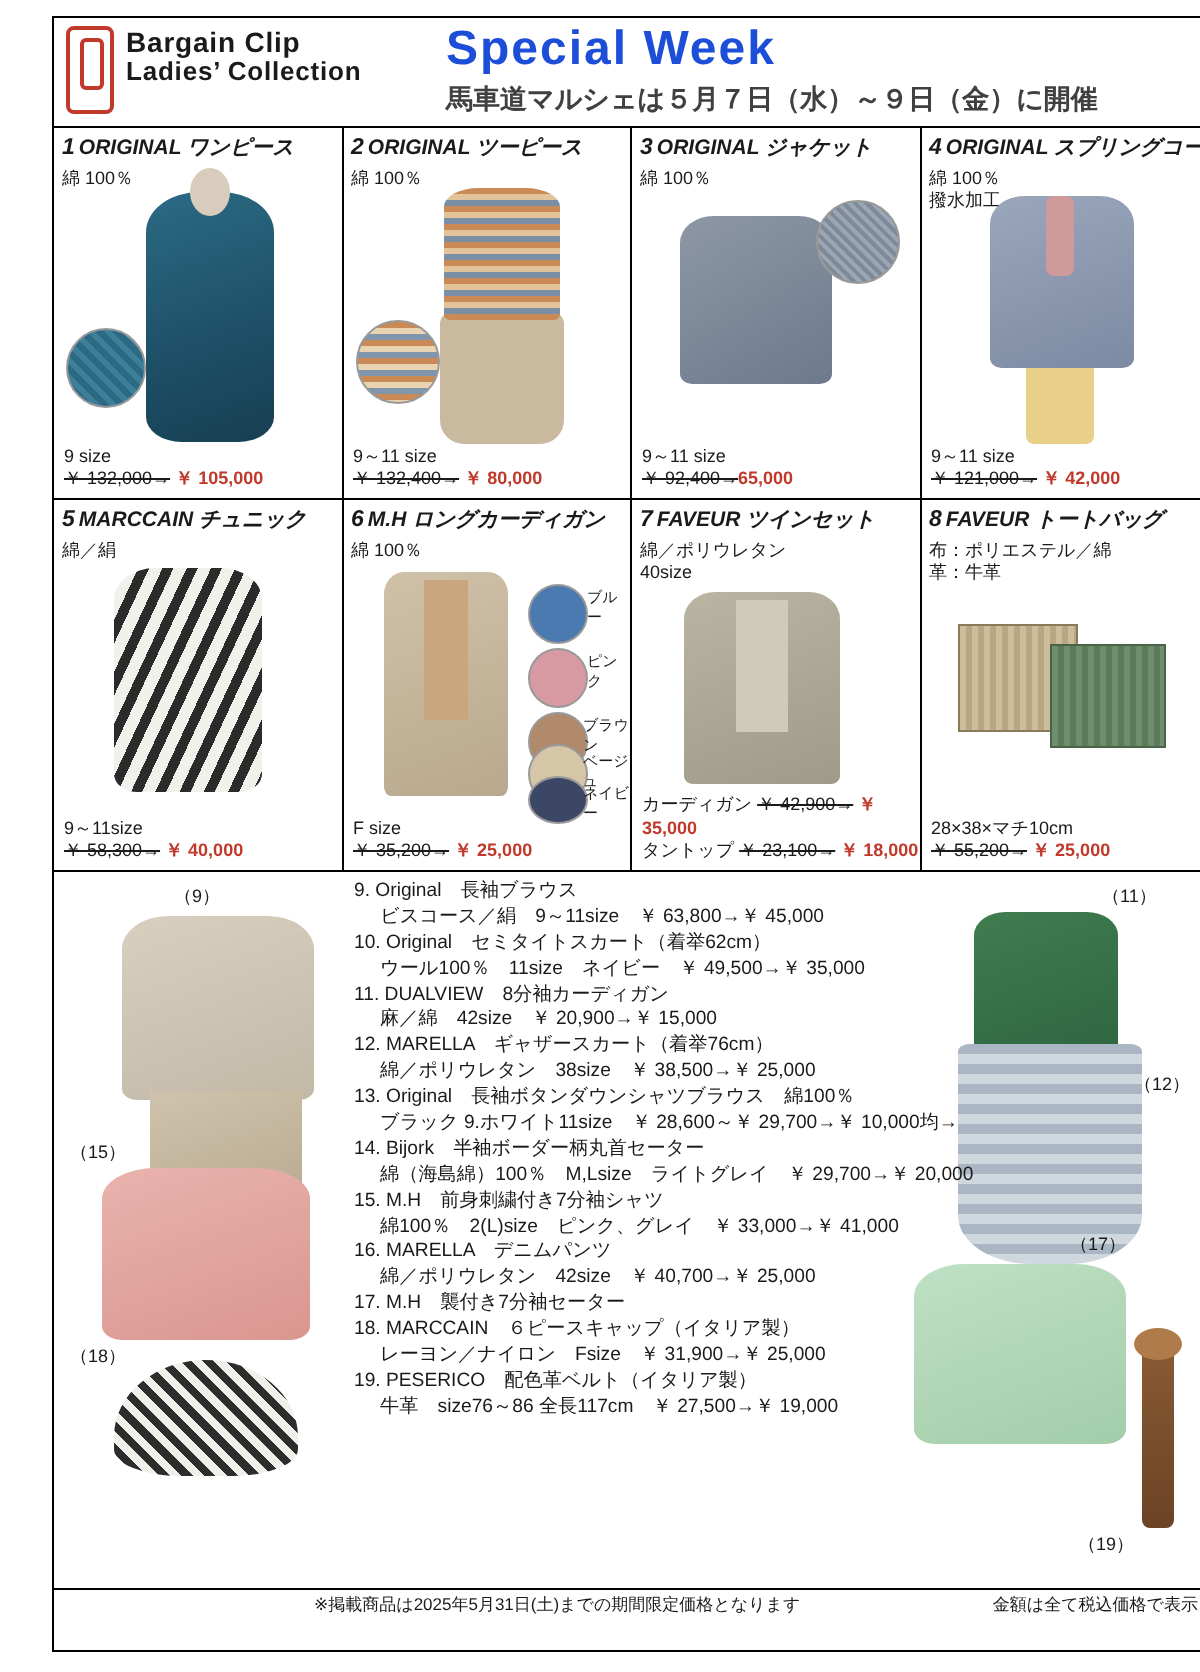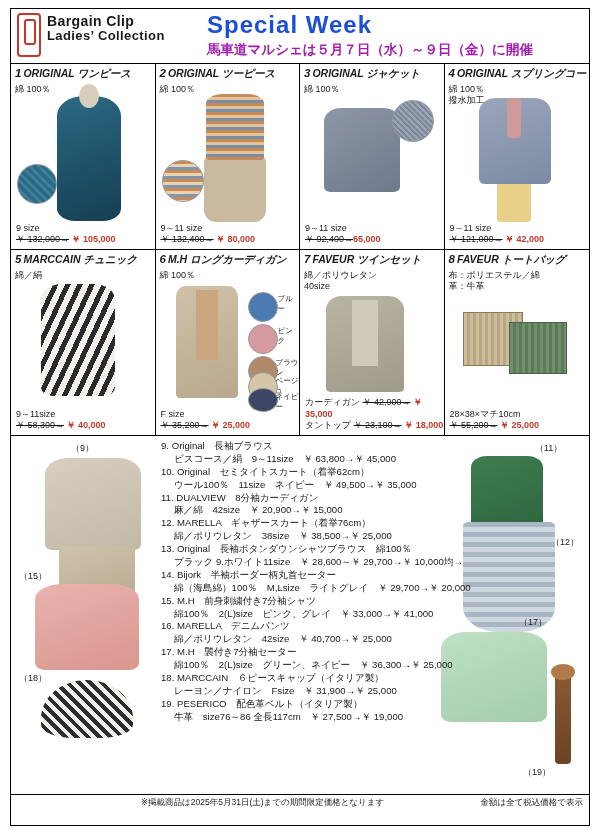--- a/index.html
+++ b/index.html
@@ -3,21 +3,21 @@
 <meta charset="utf-8">
 <style>
   html,body{margin:0;padding:0;}
   body{
     width:600px;height:836px;
     background:#ffffff;
     font-family:"Liberation Sans","DejaVu Sans",sans-serif;
     color:#1a1a1a;
     overflow:hidden;
   }
-  .page{position:relative;width:600px;height:836px;box-sizing:border-box;padding:8px 10px;}
+  .page{position:relative;width:600px;height:836px;box-sizing:border-box;padding:8px 26px;}
   .outer{position:relative;width:580px;height:818px;border:1px solid #000;box-sizing:border-box;}
 
   
   .header{position:relative;height:54px;border-bottom:1px solid #000;}
   .brand{position:absolute;left:6px;top:4px;width:190px;}
   .brand-row{display:flex;align-items:flex-start;}
   .clip{
     width:20px;height:40px;border:2px solid #c0392b;border-radius:4px;
     position:relative;margin-right:6px;background:#fff;flex:none;
   }
@@ -26,21 +26,21 @@
     border:2px solid #c0392b;border-radius:3px;
   }
   .brand-txt{line-height:1.15;}
   .brand-1{font-size:14px;font-weight:bold;letter-spacing:.4px;}
   .brand-2{font-size:13px;font-weight:bold;letter-spacing:.4px;}
   .special{
     position:absolute;left:196px;top:2px;font-size:24px;font-weight:bold;color:#1d4ed8;
     letter-spacing:1px;
   }
   .headline{
-    position:absolute;left:196px;top:32px;font-size:13.5px;font-weight:bold;color:#a21caf;
+    position:absolute;left:196px;top:32px;font-size:13.5px;font-weight:bold;color:#404040;
     white-space:nowrap;
   }
 
   
   .grid{display:grid;grid-template-columns:repeat(4,1fr);}
   .cell{position:relative;border-right:1px solid #000;border-bottom:1px solid #000;height:186px;box-sizing:border-box;padding:3px 4px;overflow:hidden;}
   .cell:nth-child(4n){border-right:none;}
   .cell-title{font-size:10.5px;font-weight:bold;white-space:nowrap;font-style:italic;}
   .cell-title .num{font-size:11.5px;margin-right:2px;}
   .cell-mat{font-size:9px;margin-top:3px;line-height:1.25;}
@@ -225,21 +225,20 @@
       <div class="ln ind">綿／ポリウレタン　38size　￥ 38,500→￥ 25,000</div>
       <div class="ln">13. Original　長袖ボタンダウンシャツブラウス　綿100％</div>
       <div class="ln ind">ブラック 9.ホワイト11size　￥ 28,600～￥ 29,700→￥ 10,000均→</div>
       <div class="ln">14. Bijork　半袖ボーダー柄丸首セーター</div>
       <div class="ln ind">綿（海島綿）100％　M,Lsize　ライトグレイ　￥ 29,700→￥ 20,000</div>
       <div class="ln">15. M.H　前身刺繍付き7分袖シャツ</div>
       <div class="ln ind">綿100％　2(L)size　ピンク、グレイ　￥ 33,000→￥ 41,000</div>
       <div class="ln">16. MARELLA　デニムパンツ</div>
       <div class="ln ind">綿／ポリウレタン　42size　￥ 40,700→￥ 25,000</div>
       <div class="ln">17. M.H　襲付き7分袖セーター</div>
-      <div class="ln ind">綿100％　2(L)size　グリーン、ネイビー　￥ 36,300→￥ 25,000</div>
       <div class="ln">18. MARCCAIN　６ピースキャップ（イタリア製）</div>
       <div class="ln ind">レーヨン／ナイロン　Fsize　￥ 31,900→￥ 25,000</div>
       <div class="ln">19. PESERICO　配色革ベルト（イタリア製）</div>
       <div class="ln ind">牛革　size76～86 全長117cm　￥ 27,500→￥ 19,000</div>
     </div>
 
     <div class="footer">
       <div class="l">※掲載商品は2025年5月31日(土)までの期間限定価格となります</div>
       <div class="r">金額は全て税込価格で表示</div>
     </div>

